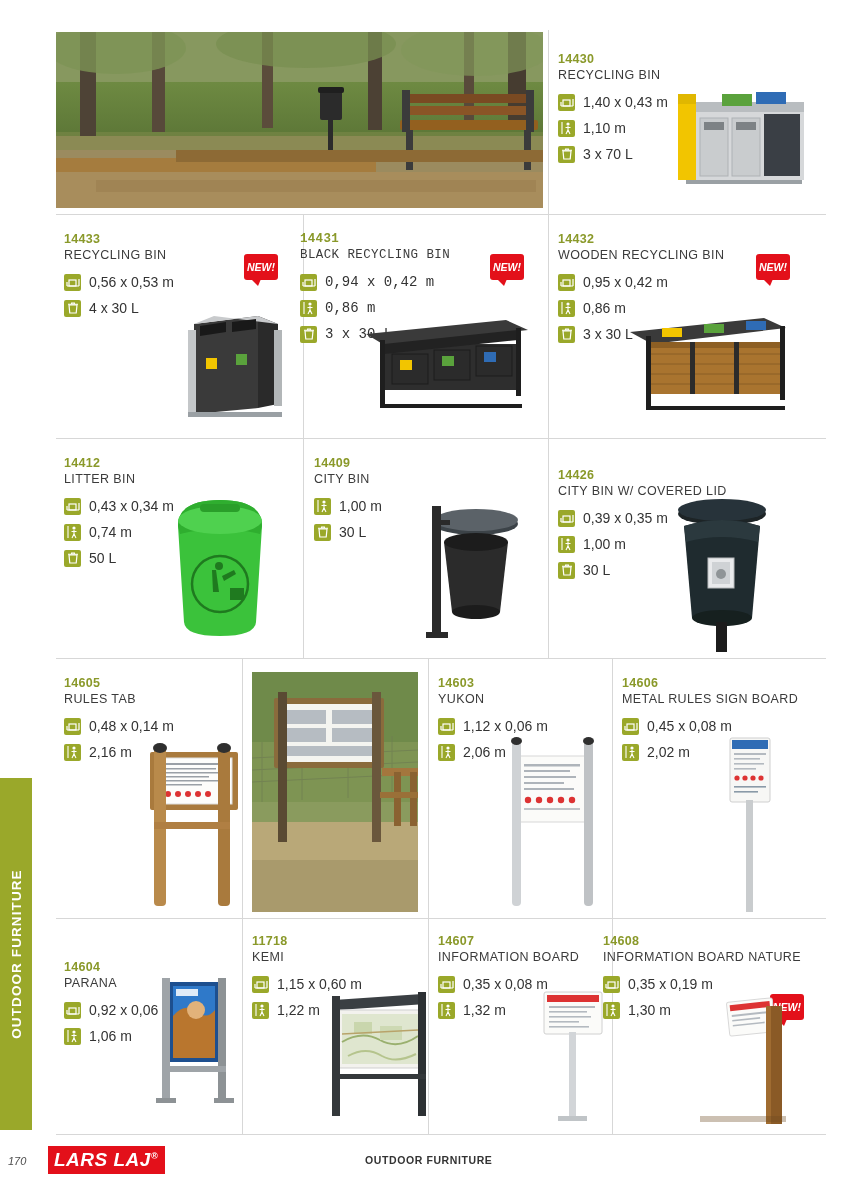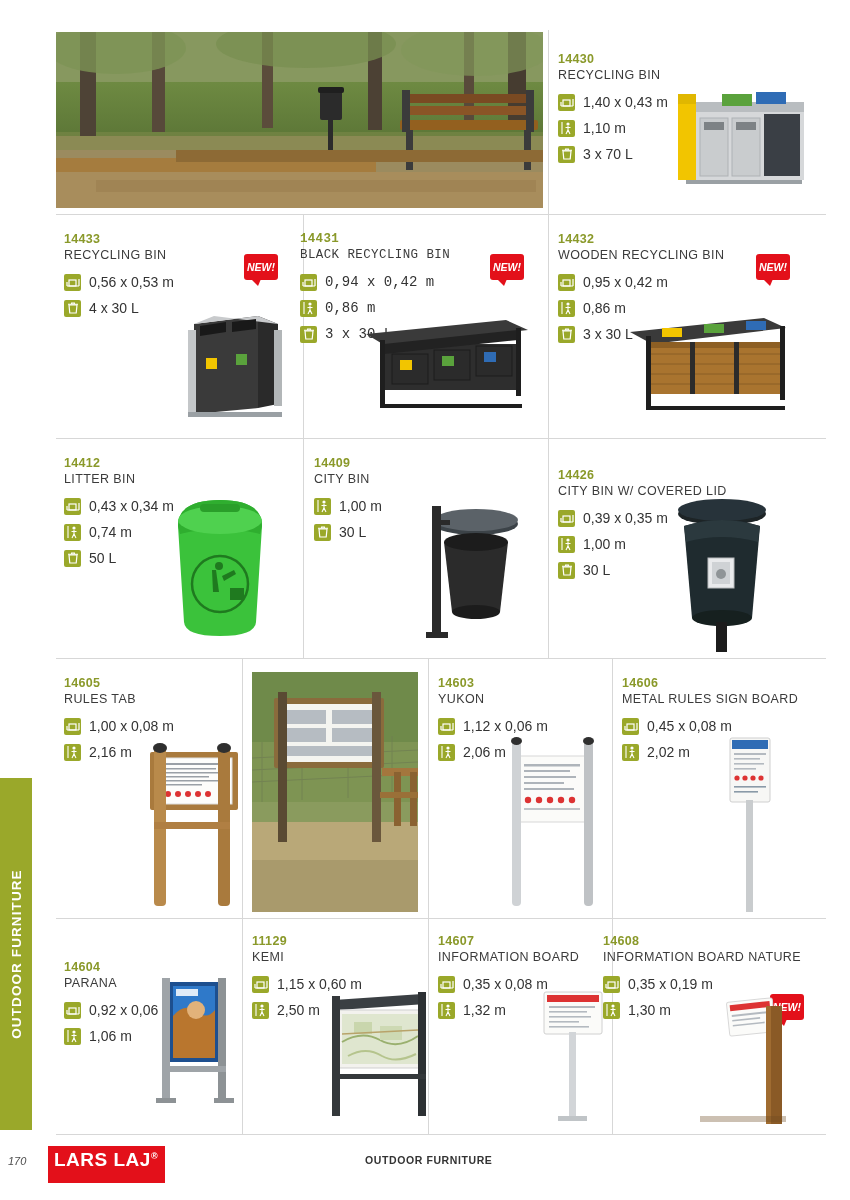--- a/index.html
+++ b/index.html
@@ -66,22 +66,22 @@
 
   
   .photo { position: absolute; overflow: hidden; background: #cfd5c8; }
 
   
   .footer-num {
     position: absolute; left: 8px; top: 1155px; font-size: 11px; color: #4d4d4d; font-style: italic;
   }
   .brand {
     position: absolute; left: 48px; top: 1146px;
-    background: #e3101a; color: #fff; font-weight: bold; 
-    font-size: 19px; padding: 3px 7px 12px 6px; letter-spacing: .5px;
+    background: #e3101a; color: #fff; font-weight: bold; font-style: italic;
+    font-size: 19px; padding: 3px 7px 3px 6px; letter-spacing: .5px;
   }
   .brand sup { font-size: 9px; vertical-align: super; }
   .footer-title {
     position: absolute; left: 365px; top: 1154px;
     font-size: 10.5px; font-weight: bold; color: #333; letter-spacing: .6px;
   }
 
   
   .ill { position: absolute; }
 </style>
@@ -507,21 +507,21 @@
       <div class="code">14605</div>
       <div class="name">RULES TAB</div>
       <div class="specs">
         <div class="spec-row">
           <div class="spec-ico">
             <svg width="14" height="14" viewBox="0 0 14 14">
                 <path d="M1 11h12M1 11V7M13 11V4" stroke="#fff" stroke-width="1.2" fill="none"></path>
                 <rect x="3" y="5" width="7" height="6" fill="none" stroke="#fff" stroke-width="1.2"></rect>
               </svg>
           </div>
-          <div class="spec-txt">1,00 x 0,08 m</div>
+          <div class="spec-txt">0,48 x 0,14 m</div>
         </div>
         <div class="spec-row">
           <div class="spec-ico">
             <svg width="14" height="14" viewBox="0 0 14 14">
                 <circle cx="8" cy="3" r="1.6" fill="#fff"></circle>
                 <path d="M8 5v4M8 9l-2 4M8 9l2 4M5.5 6.5h5" stroke="#fff" stroke-width="1.1" fill="none"></path>
                 <path d="M2 1v12" stroke="#fff" stroke-width="1.1"></path>
               </svg>
           </div>
           <div class="spec-txt">2,16 m</div>
@@ -725,41 +725,41 @@
         <rect x="36" y="13" width="22" height="7" fill="#fff" opacity=".85"></rect>
         <rect x="22" y="2" width="8" height="124" fill="#9fa4a8"></rect>
         <rect x="78" y="2" width="8" height="124" fill="#8d9295"></rect>
         <rect x="22" y="90" width="64" height="6" fill="#9fa4a8"></rect>
         <rect x="16" y="122" width="20" height="5" fill="#8d9295"></rect>
         <rect x="74" y="122" width="20" height="5" fill="#8d9295"></rect>
       </svg>
     </div>
 
     <div class="cell" style="left:196px;top:934px;width:166px;">
-      <div class="code">11129</div>
+      <div class="code">11718</div>
       <div class="name">KEMI</div>
       <div class="specs">
         <div class="spec-row">
           <div class="spec-ico">
             <svg width="14" height="14" viewBox="0 0 14 14">
                 <path d="M1 11h12M1 11V7M13 11V4" stroke="#fff" stroke-width="1.2" fill="none"></path>
                 <rect x="3" y="5" width="7" height="6" fill="none" stroke="#fff" stroke-width="1.2"></rect>
               </svg>
           </div>
           <div class="spec-txt">1,15 x 0,60 m</div>
         </div>
         <div class="spec-row">
           <div class="spec-ico">
             <svg width="14" height="14" viewBox="0 0 14 14">
                 <circle cx="8" cy="3" r="1.6" fill="#fff"></circle>
                 <path d="M8 5v4M8 9l-2 4M8 9l2 4M5.5 6.5h5" stroke="#fff" stroke-width="1.1" fill="none"></path>
                 <path d="M2 1v12" stroke="#fff" stroke-width="1.1"></path>
               </svg>
           </div>
-          <div class="spec-txt">2,50 m</div>
+          <div class="spec-txt">1,22 m</div>
         </div>
       </div>
     </div>
     <div class="ill" style="left:262px;top:982px;width:120px;height:146px;">
       <svg width="120" height="146" viewBox="0 0 120 146">
         <polygon points="16,18 104,12 108,22 20,28" fill="#3a3f43"></polygon>
         <rect x="20" y="28" width="84" height="58" fill="#f3f2ee" stroke="#cfcfcf"></rect>
         <rect x="24" y="32" width="76" height="50" fill="#dfe6cf"></rect>
         <path d="M24 60 q20 -12 38 -2 q18 10 38 -4" stroke="#9ab06f" stroke-width="2" fill="none"></path>
         <path d="M30 74 q18 -10 34 0 q14 8 34 -2" stroke="#b5c48d" stroke-width="2" fill="none"></path>

